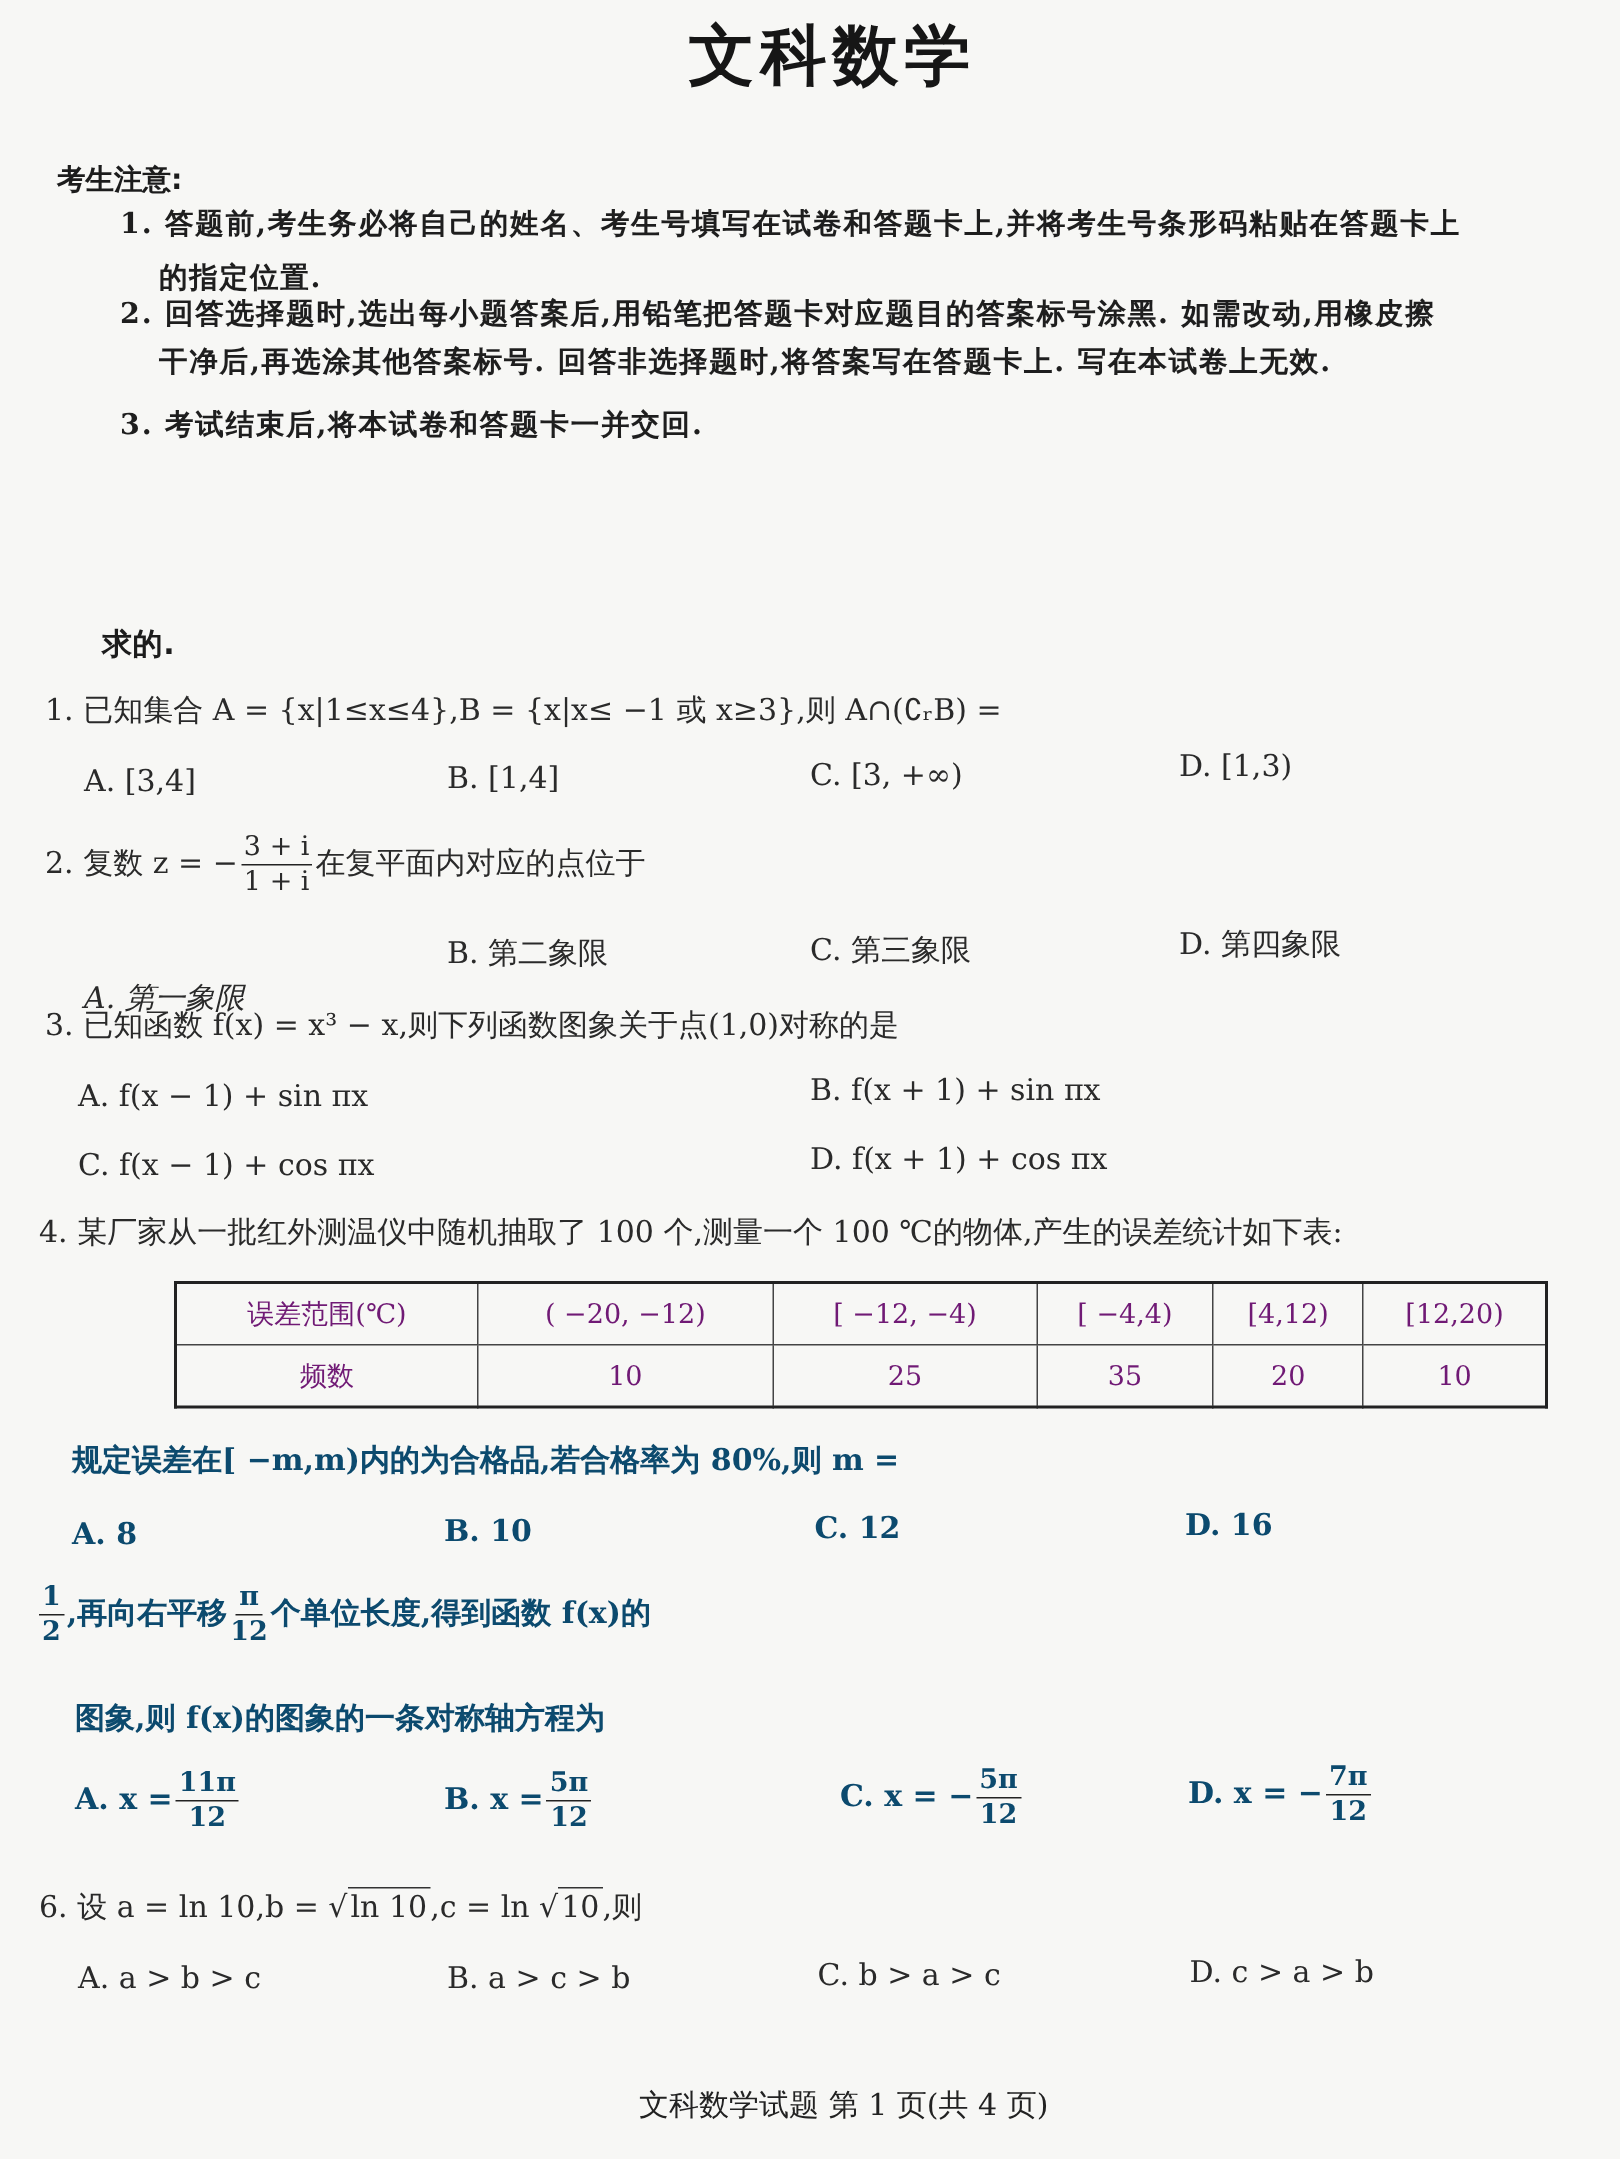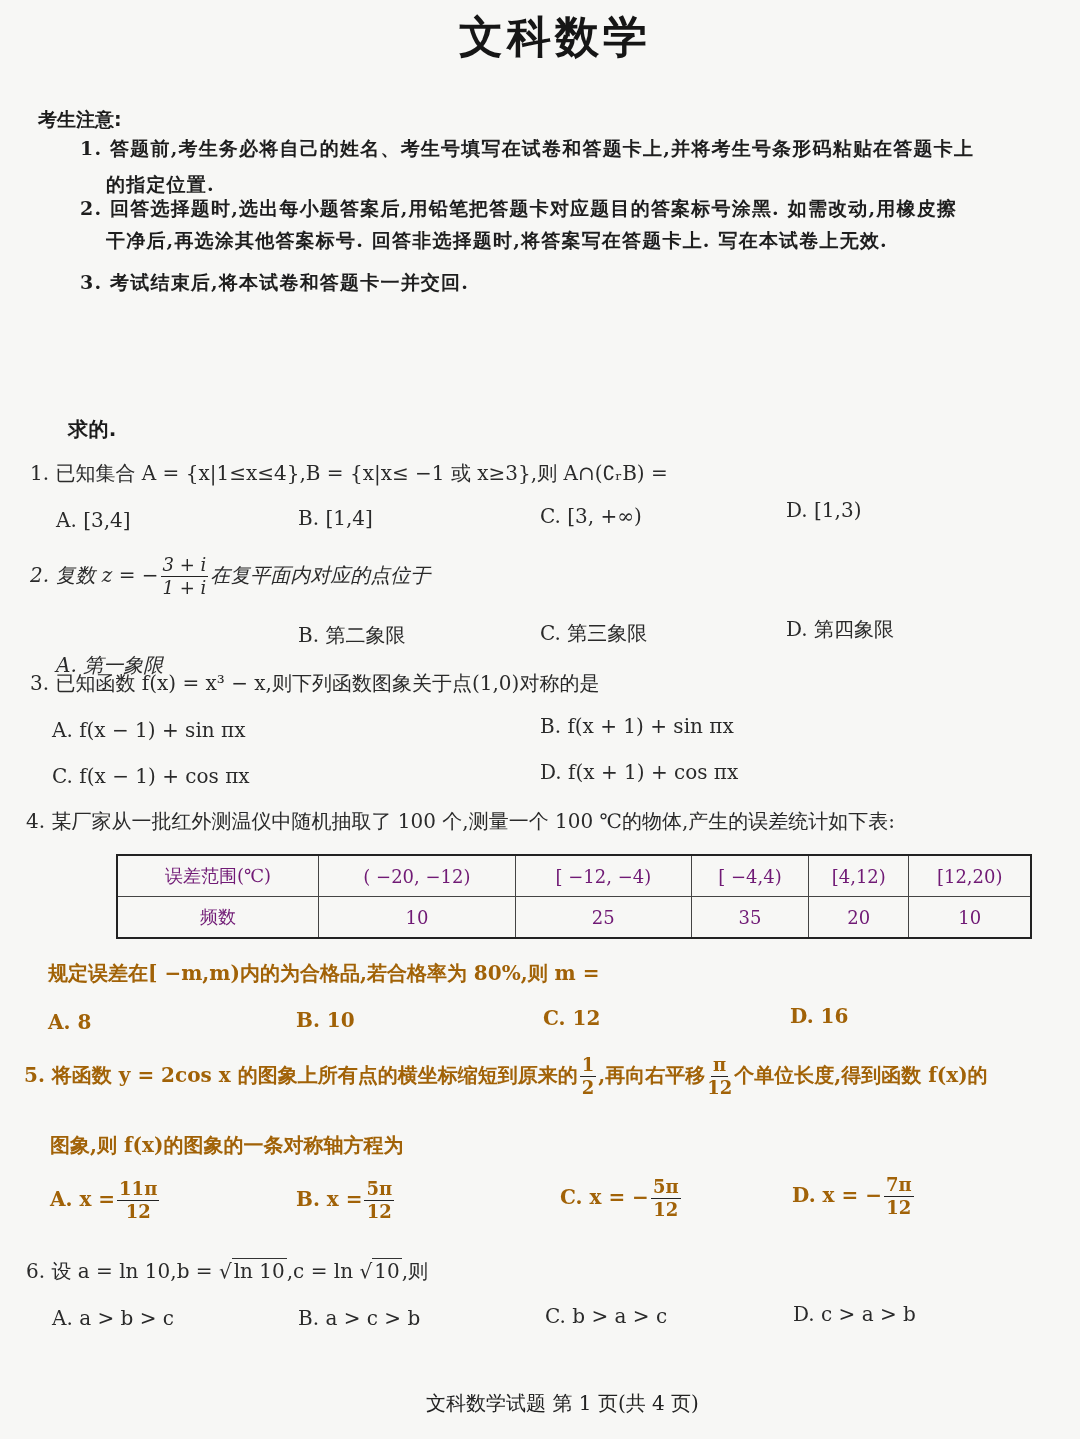--- a/index.html
+++ b/index.html
@@ -14,21 +14,21 @@
     .title {
       left: 0; width: 1110px; text-align: center; top: 8px;
       font-family: "DejaVu Sans", "Liberation Sans", sans-serif;
       font-size: 44px; font-weight: bold; letter-spacing: 4px; color: #161616;
     }
     .notice-head { left: 38px; top: 107px; font-size: 19px; font-weight: bold; font-family: "DejaVu Sans", sans-serif; }
     .notice { font-size: 19px; font-weight: bold; letter-spacing: 1.2px; color: #1e1e1e; }
     .sec { font-size: 20px; font-weight: bold; font-family: "DejaVu Sans", sans-serif; letter-spacing: 0.4px; }
     .q { font-size: 20px; color: #2a2a2a; }
     .opt { font-size: 20px; color: #2a2a2a; }
-    .bold { font-weight: bold; color: #a16207; }
+    .bold { font-weight: bold; color: #0c4a6e; }
     .frac { display: inline-flex; flex-direction: column; align-items: center; vertical-align: middle; line-height: 1; margin: 0 2px; }
     .frac .num { border-bottom: 1.5px solid #222; padding: 0 2px 2px 2px; font-size: 18px; }
     .frac .den { padding-top: 2px; font-size: 18px; }
     .sqrt { border-top: 1.5px solid #333; padding: 0 2px; }
     table.err {
       position: absolute; left: 116px; top: 854px; width: 916px; height: 84px;
       border-collapse: collapse; border: 2px solid #222; font-size: 18px; color: #701a75;
     }
     table.err td { border: 1px solid #444; text-align: center; padding: 0; height: 40px; }
     table.err td.hd { width: 200px; }
@@ -49,21 +49,21 @@
   <div class="abs notice" style="left:80px; top:270px;">3. 考试结束后,将本试卷和答题卡一并交回.</div>
 
   <div class="abs sec" style="left:68px; top:416px;">求的.</div>
 
   <div class="abs q" style="left:30px; top:460px;">1. 已知集合 A = {x|1≤x≤4},B = {x|x≤ −1 或 x≥3},则 A∩(∁ᵣB) =</div>
   <div class="abs opt" style="left:56px; top:508px;">A. [3,4]</div>
   <div class="abs opt" style="left:298px; top:506px;">B. [1,4]</div>
   <div class="abs opt" style="left:540px; top:504px;">C. [3, +∞)</div>
   <div class="abs opt" style="left:786px; top:498px;">D. [1,3)</div>
 
-  <div class="abs q" style="left:30px; top:556px;font-style:italic;">
+  <div class="abs q" style="left:30px; top:556px;">
     <span>2. 复数 z = −</span><span class="frac">
         <span class="num">3 + i</span>
         <span class="den">1 + i</span>
       </span><span>在复平面内对应的点位于</span>
   </div>
   <div class="abs opt" style="left:56px; top:652px;font-style:italic;">A. 第一象限</div>
   <div class="abs opt" style="left:298px; top:622px;">B. 第二象限</div>
   <div class="abs opt" style="left:540px; top:620px;">C. 第三象限</div>
   <div class="abs opt" style="left:786px; top:616px;">D. 第四象限</div>
 
@@ -94,21 +94,21 @@
     </tr>
   </tbody>
     </table>
   <div class="abs q bold" style="left:48px; top:960px;">规定误差在[ −m,m)内的为合格品,若合格率为 80%,则 m =</div>
   <div class="abs opt bold" style="left:48px; top:1010px;">A. 8</div>
   <div class="abs opt bold" style="left:296px; top:1008px;">B. 10</div>
   <div class="abs opt bold" style="left:543px; top:1006px;">C. 12</div>
   <div class="abs opt bold" style="left:790px; top:1004px;">D. 16</div>
 
   <div class="abs q bold" style="left:24px; top:1056px;">
-    <span>5. 将函数 y = 2cos x 的图象上所有点的横坐标缩短到原来的</span><span class="frac">
+    <span class="frac">
         <span class="num">1</span>
         <span class="den">2</span>
       </span><span>,再向右平移</span><span class="frac">
         <span class="num">π</span>
         <span class="den">12</span>
       </span><span>个单位长度,得到函数 f(x)的</span>
   </div>
   <div class="abs q bold" style="left:50px; top:1132px;">图象,则 f(x)的图象的一条对称轴方程为</div>
 
   <div class="abs opt bold" style="left:50px; top:1180px;">

